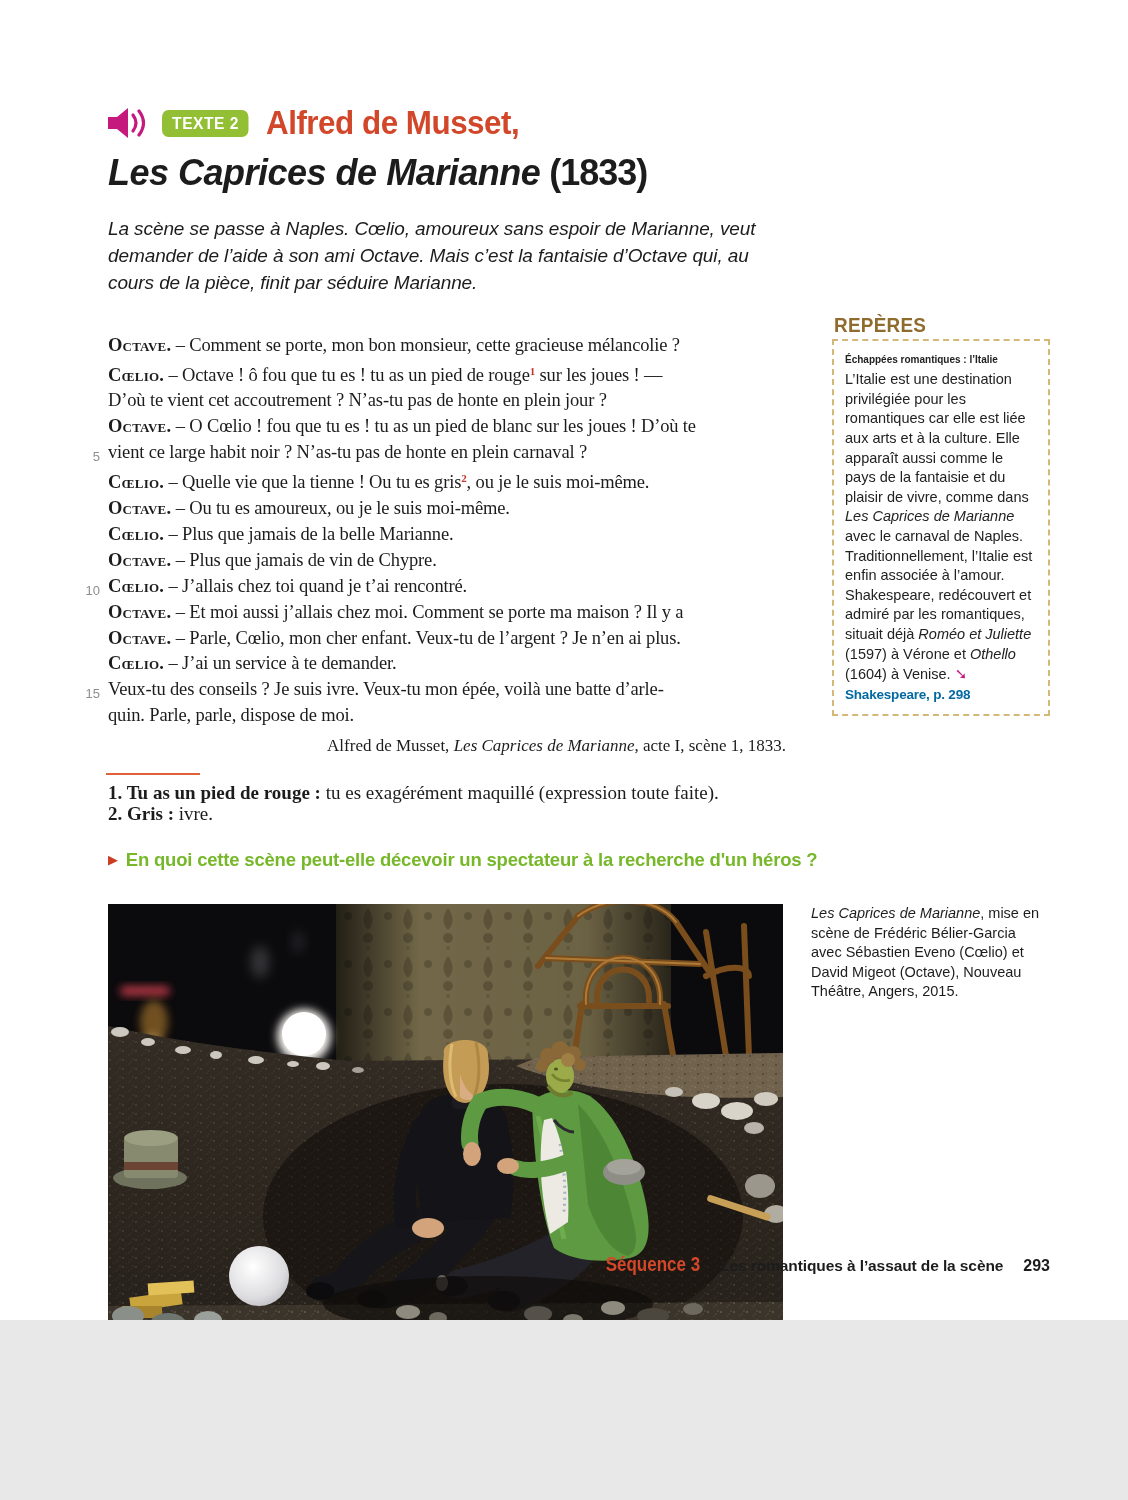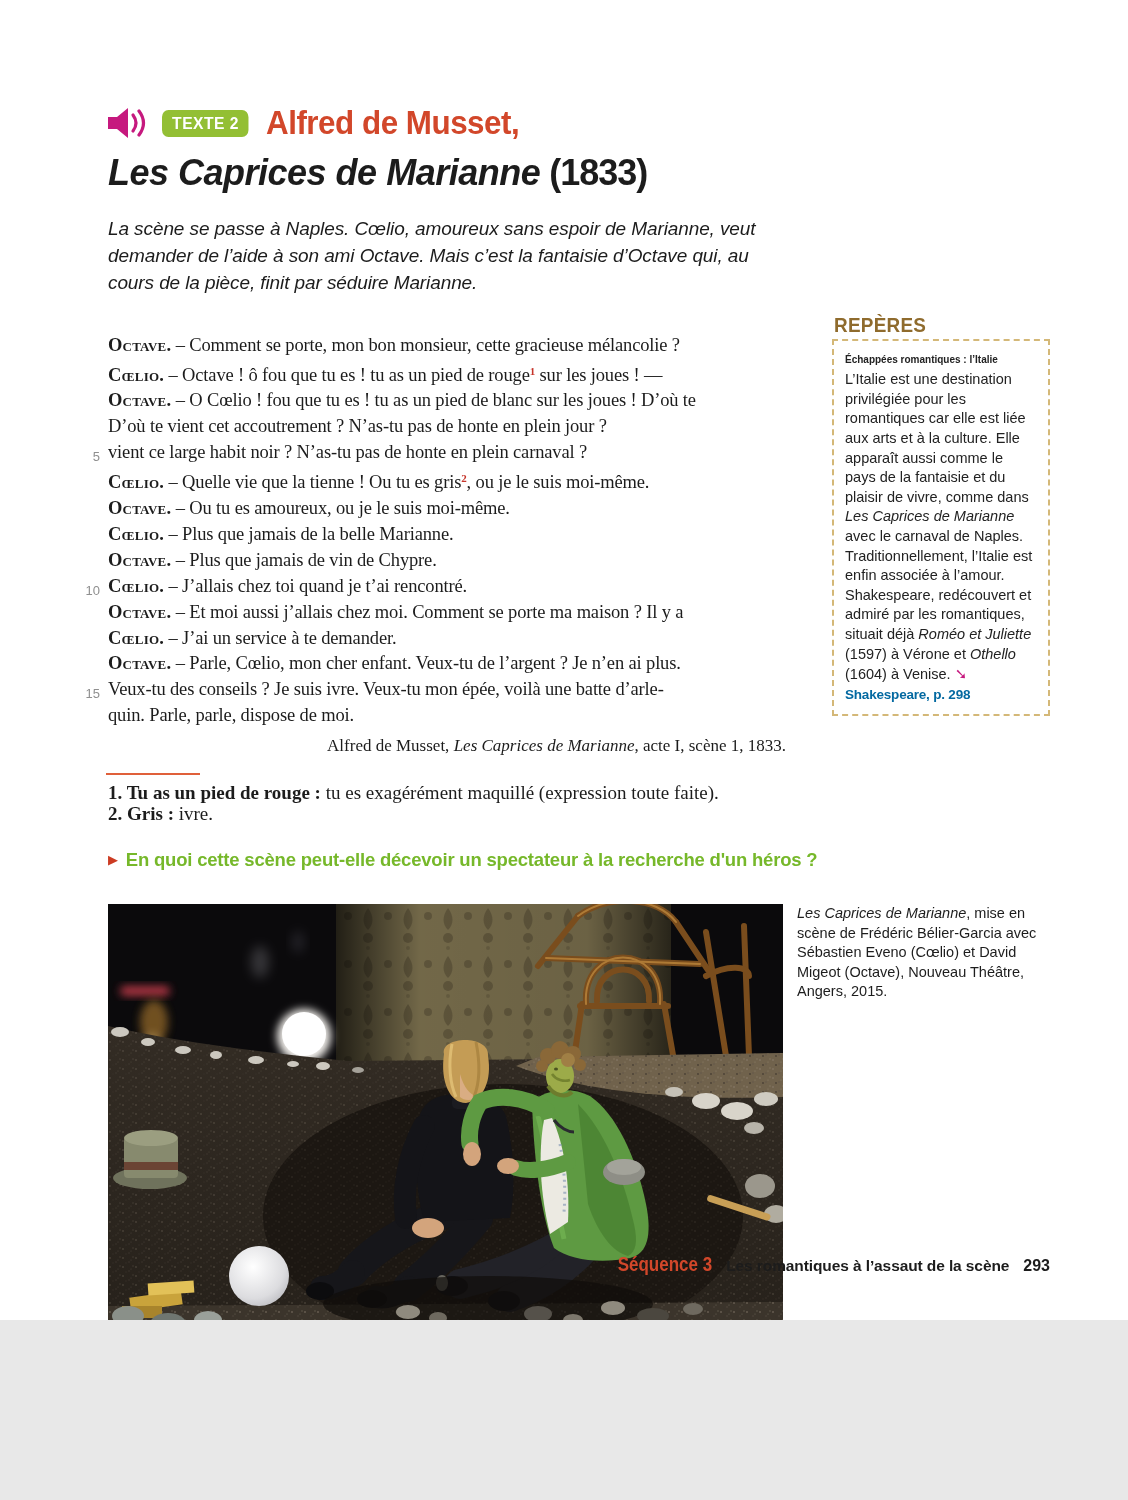--- a/index.html
+++ b/index.html
@@ -42,26 +42,26 @@
   .ref-link{color:#0369a1;font-weight:700;font-size:13.5px;letter-spacing:-.2px;}
   
   .attribution{width:678px;text-align:right;font-size:17px;margin:7px 0 0 0;}
   .fn-rule{border:none;border-top:2.5px solid #e0603a;width:94px;margin:17px 0 7px -2px;}
   .footnotes{font-size:19px;line-height:21px;}
   
   .question{margin-top:25px;font-family:"Liberation Sans","DejaVu Sans",sans-serif;
             font-weight:700;font-size:18.5px;color:#76b82a;letter-spacing:-.2px;}
   .q-arrow{color:#cc3b22;font-size:13px;vertical-align:2px;margin-right:8px;}
   
-  .photo-row{display:flex;margin-top:33px;gap:14px;}
+  .photo-row{display:flex;margin-top:33px;gap:28px;}
   .photo{width:675px;height:475px;flex:0 0 auto;background:#000;}
   .caption{width:250px;margin:0;font-family:"Liberation Sans","DejaVu Sans",sans-serif;
            font-size:14.5px;line-height:19.5px;color:#1d1d1d;}
   
-  .footer{position:absolute;right:78px;bottom:44px;display:flex;align-items:baseline;gap:14px;
+  .footer{position:absolute;right:78px;bottom:44px;display:flex;align-items:baseline;gap:20px;
           font-family:"Liberation Sans","DejaVu Sans",sans-serif;}
   .seq{color:#d2472a;font-weight:800;font-size:20px;transform:scaleX(.85);transform-origin:right center;letter-spacing:0;}
   .chapter{font-weight:700;font-size:15.5px;color:#1c1c1c;letter-spacing:-.1px;}
   .page-num{font-weight:700;font-size:16px;color:#1c1c1c;}
 </style>
 </head>
 <body>
 
 <div class="page">
 
@@ -77,31 +77,31 @@
     </div>
     <div class="title-row2"><span class="work-title">Les Caprices de Marianne</span><span class="work-year"> (1833)</span></div>
   </header>
 
   <p class="intro">La scène se passe à Naples. Cœlio, amoureux sans espoir de Marianne, veut demander de l’aide à son ami Octave. Mais c’est la fantaisie d’Octave qui, au cours de la pièce, finit par séduire Marianne.</p>
 
   <div class="content-row">
     <div class="play-text" id="dialogue">
         <div class="dline"><span class="sc">Octave.</span><span> – Comment se porte, mon bon monsieur, cette gracieuse mélancolie ?</span></div>
         <div class="dline"><span class="sc">Cœlio.</span><span> – Octave ! ô fou que tu es ! tu as un pied de rouge</span><span class="fnref">1</span><span> sur les joues ! —</span></div>
+        <div class="dline"><span>D’où te vient cet accoutrement ? N’as-tu pas de honte en plein jour ?</span></div>
         <div class="dline"><span class="sc">Octave.</span><span> – O Cœlio ! fou que tu es ! tu as un pied de blanc sur les joues ! D’où te</span></div>
-        <div class="dline"><span>D’où te vient cet accoutrement ? N’as-tu pas de honte en plein jour ?</span></div>
         <div class="dline"><span class="lnum">5</span><span>vient ce large habit noir ? N’as-tu pas de honte en plein carnaval ?</span></div>
         <div class="dline"><span class="sc">Cœlio.</span><span> – Quelle vie que la tienne ! Ou tu es gris</span><span class="fnref">2</span><span>, ou je le suis moi-même.</span></div>
         <div class="dline"><span class="sc">Octave.</span><span> – Ou tu es amoureux, ou je le suis moi-même.</span></div>
         <div class="dline"><span class="sc">Cœlio.</span><span> – Plus que jamais de la belle Marianne.</span></div>
         <div class="dline"><span class="sc">Octave.</span><span> – Plus que jamais de vin de Chypre.</span></div>
         <div class="dline"><span class="lnum">10</span><span class="sc">Cœlio.</span><span> – J’allais chez toi quand je t’ai rencontré.</span></div>
         <div class="dline"><span class="sc">Octave.</span><span> – Et moi aussi j’allais chez moi. Comment se porte ma maison ? Il y a</span></div>
+        <div class="dline"><span class="sc">Octave.</span><span> – Parle, Cœlio, mon cher enfant. Veux-tu de l’argent ? Je n’en ai plus.</span></div>
         <div class="dline"><span class="sc">Cœlio.</span><span> – J’ai un service à te demander.</span></div>
-        <div class="dline"><span class="sc">Octave.</span><span> – Parle, Cœlio, mon cher enfant. Veux-tu de l’argent ? Je n’en ai plus.</span></div>
         <div class="dline"><span class="lnum">15</span><span>Veux-tu des conseils ? Je suis ivre. Veux-tu mon épée, voilà une batte d’arle-</span></div>
         <div class="dline"><span>quin. Parle, parle, dispose de moi.</span></div>
       </div>
 
     <aside class="reperes">
       <div class="reperes-heading">REPÈRES</div>
       <div class="reperes-box">
         <p class="reperes-title">Échappées romantiques : l’Italie</p>
         <p class="reperes-body" id="reperes-body"><span>L’Italie est une destination privilégiée pour les romantiques car elle est liée aux arts et à la culture. Elle apparaît aussi comme le pays de la fantaisie et du plaisir de vivre, comme dans </span><span class="it">Les Caprices de Marianne</span><span> avec le carnaval de Naples. Traditionnellement, l’Italie est enfin associée à l’amour. Shakespeare, redécouvert et admiré par les romantiques, situait déjà </span><span class="it">Roméo et Juliette</span><span> (1597) à Vérone et </span><span class="it">Othello</span><span> (1604) à Venise. </span><span class="ref-arrow">➘ </span><span class="ref-link">Shakespeare, p. 298</span></p>
       </div>

